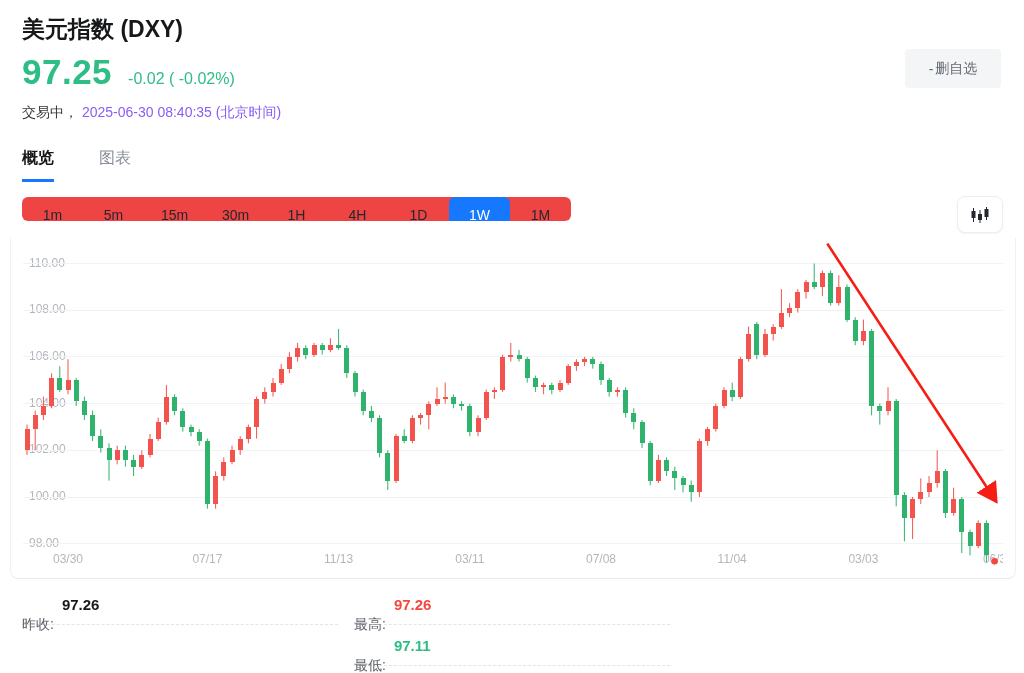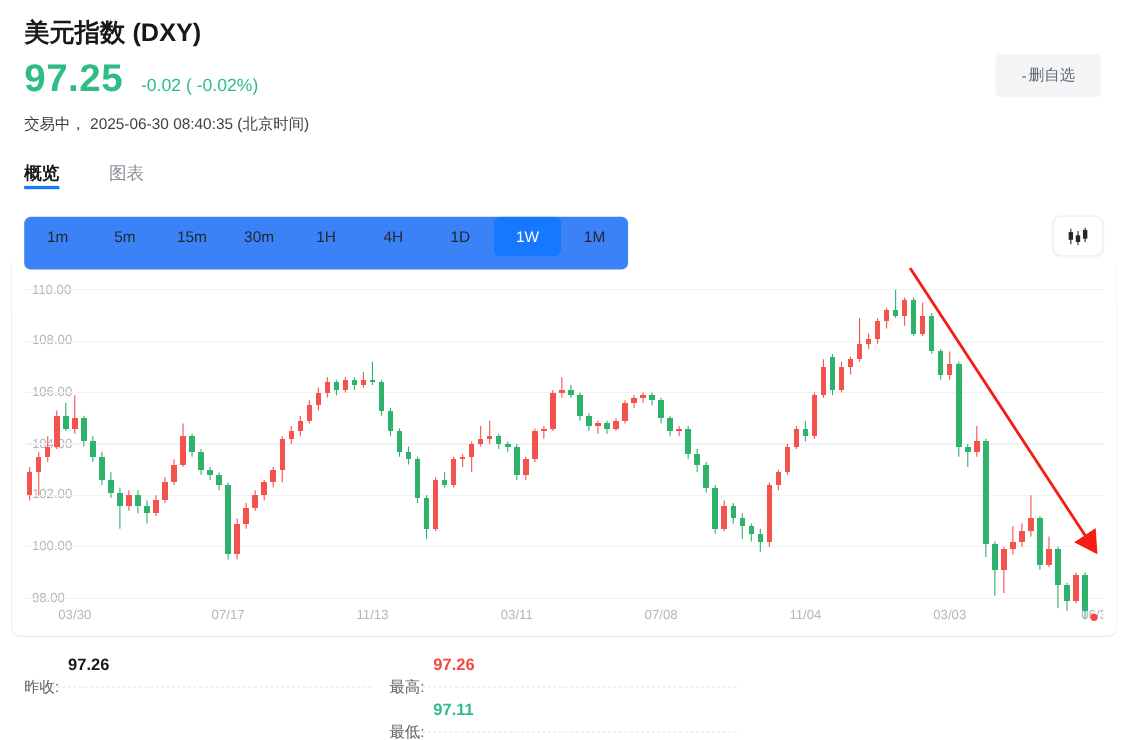--- a/index.html
+++ b/index.html
@@ -6,34 +6,34 @@
   body{width:1024px;height:673px;position:relative;overflow:hidden;
        font-family:"Liberation Sans","DejaVu Sans",sans-serif;color:#17181a;}
 
   
   .page-title{position:absolute;left:22px;top:14px;font-size:23px;font-weight:700;}
   .price-row{position:absolute;left:22px;top:52px;display:flex;align-items:baseline;}
   .price{font-size:35px;font-weight:700;color:#2ebd85;letter-spacing:.5px;}
   .change{font-size:16px;color:#2ebd85;margin-left:16px;}
   .status-row{position:absolute;left:22px;top:104px;font-size:14px;}
   .status-prefix{color:#34383d;}
-  .status-time,.status-tz{color:#404040;}
+  .status-time,.status-tz{color:#8b5cf6;}
   .watch-btn{position:absolute;left:905px;top:49px;width:96px;height:39px;
       background:#f4f5f6;border:none;border-radius:4px;color:#646a73;font-size:14px;
       display:flex;align-items:center;justify-content:center;cursor:pointer;}
   .watch-btn .minus{margin-right:2px;font-size:14px;}
 
   
   .tabs{position:absolute;left:22px;top:148px;display:flex;gap:45px;font-size:16px;}
-  .tab{cursor:pointer;color:#8a9099;}
+  .tab{cursor:pointer;color:#8a9099;padding-bottom:10px;}
   .tab.active{color:#17181a;font-weight:700;border-bottom:3px solid #1677ff;}
 
   
-  .interval-bar{position:absolute;left:22px;top:197px;height:48px;display:flex;
-      background:#3b82f6;border-radius:6px;overflow:hidden;}
+  .interval-bar{position:absolute;left:22px;top:197px;height:24px;display:flex;
+      background:#ef4444;border-radius:6px;overflow:hidden;}
   .interval{width:61px;height:36px;line-height:36px;text-align:center;font-size:14px;
       color:#24282e;cursor:pointer;}
   .interval.active{background:#1677ff;color:#fff;border-radius:6px;}
   .style-btn{position:absolute;left:957px;top:196px;width:46px;height:37px;background:#fff;
       border:1px solid #ebedf0;border-radius:8px;box-shadow:0 1px 2px rgba(0,0,0,.04);
       display:flex;align-items:center;justify-content:center;cursor:pointer;}
 
   
   .chart-card{position:absolute;left:10px;top:238px;width:1004px;height:340px;
       border-left:1px solid #f0f1f3;border-right:1px solid #f0f1f3;border-bottom:1px solid #e9eaed;

